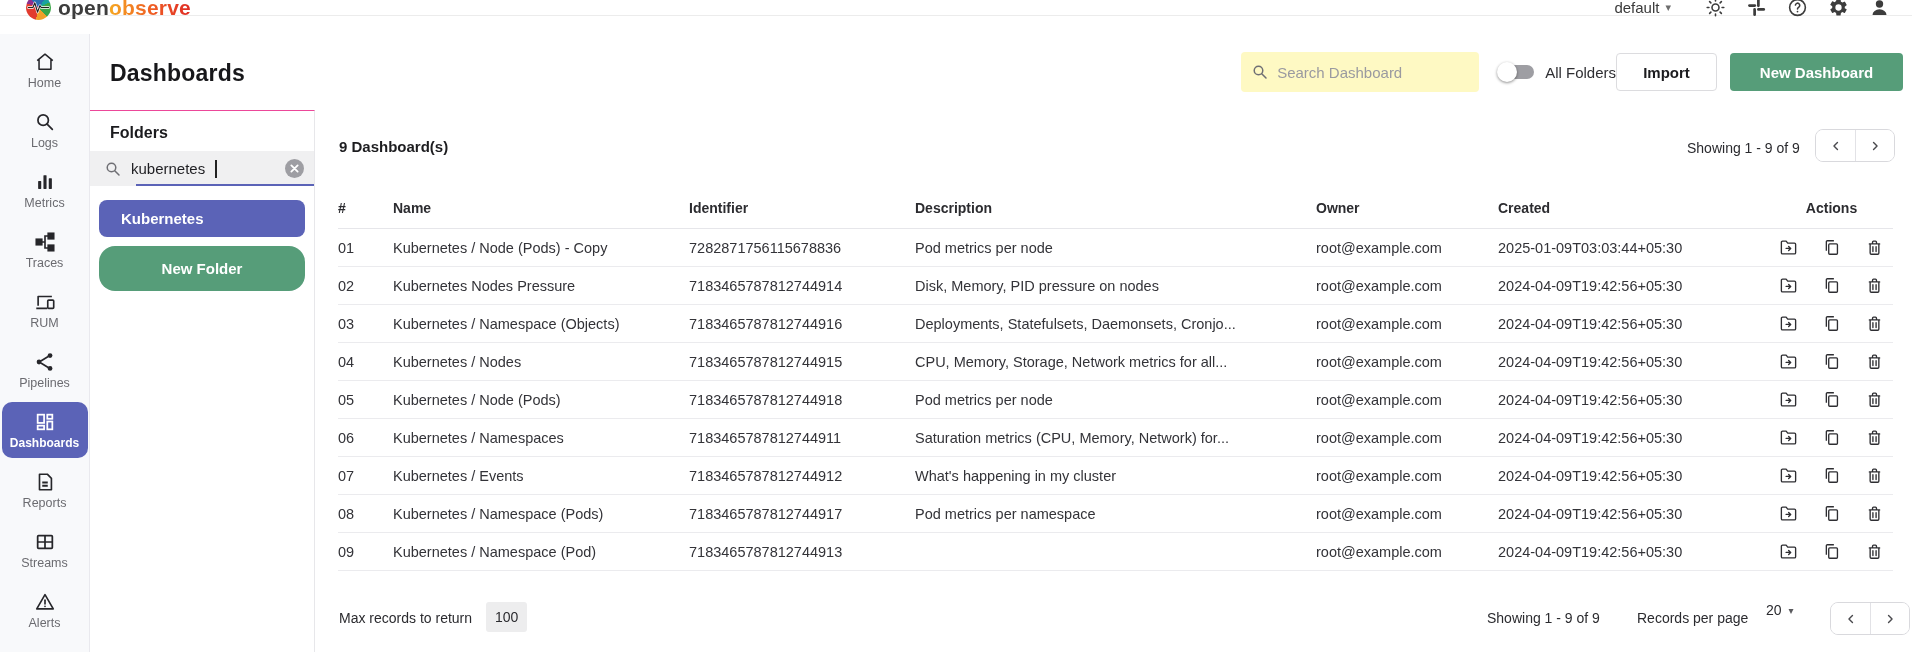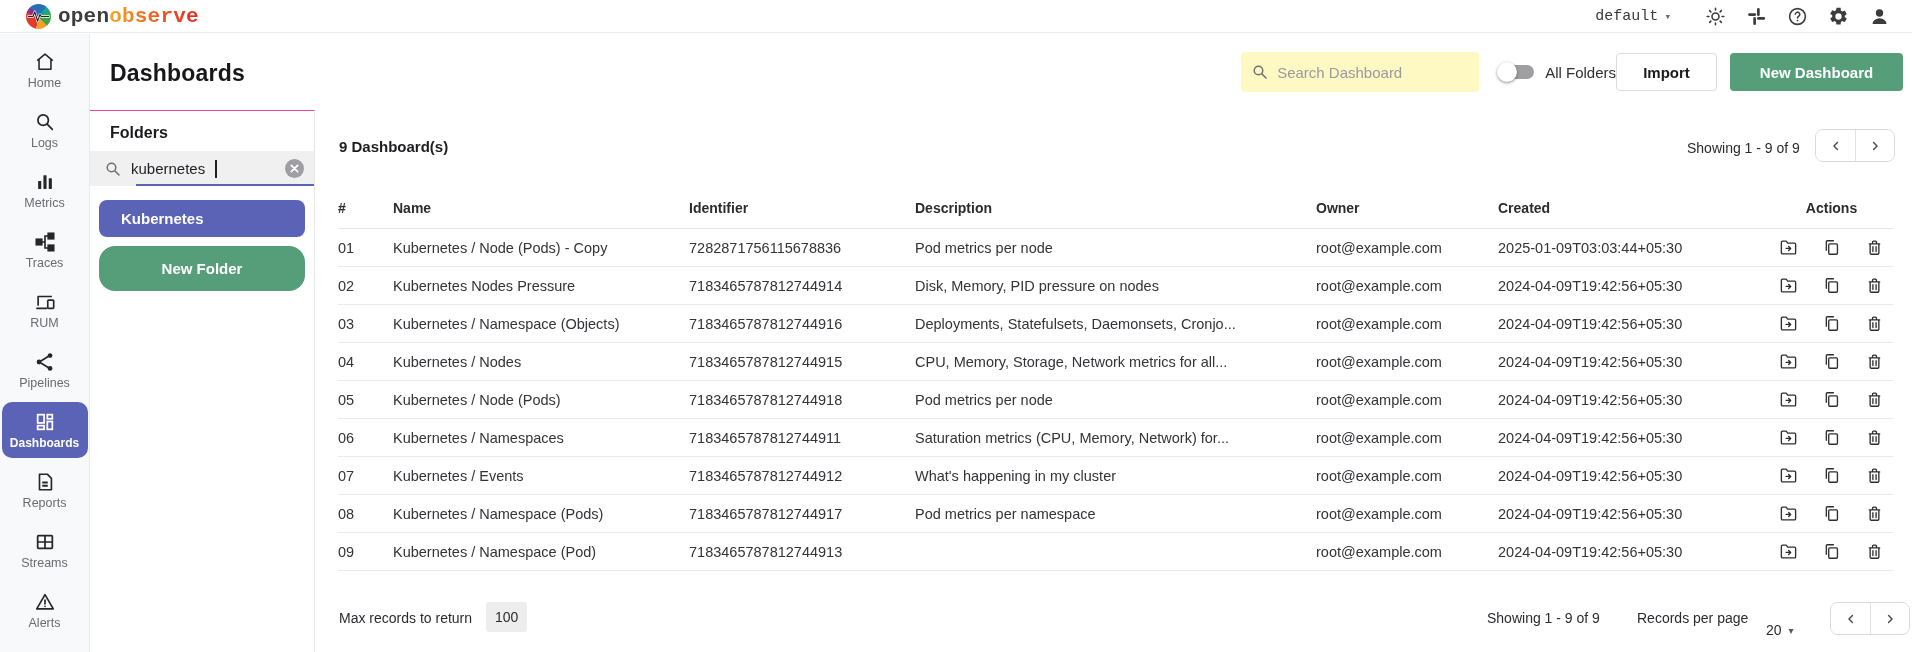--- a/index.html
+++ b/index.html
@@ -1,23 +1,23 @@
 <!DOCTYPE html>
 <html><head>
 <meta charset="utf-8">
 <style>
   * { margin:0; padding:0; box-sizing:border-box; }
   html,body { background:#fff; }
   body { font-family:"Liberation Sans", sans-serif; color:#2b2b2b; }
   #app { position:relative; width:1912px; height:652px; background:#fff; overflow:hidden; }
 
   
-  .topbar { position:absolute; left:0; top:0; width:1912px; height:33px;
+  .topbar { position:absolute; left:0; top:0; width:1912px; height:16px;
             background:#fff; border-bottom:1px solid #ececec;
-            display:flex; align-items:center; justify-content:space-between; z-index:5;font-family:Liberation Mono, monospace; }
+            display:flex; align-items:center; justify-content:space-between; z-index:5; }
   .brand { display:flex; align-items:center; gap:7px; padding-left:26px; cursor:pointer; }
   .brand-ring { width:25px; height:25px; border-radius:50%;
     background:conic-gradient(from 210deg,#e23b2e 0 22%,#8b2f8f 22% 30%,#2b6fb3 30% 52%,#19a3a0 52% 60%,#3aa648 60% 80%,#f0a028 80% 95%,#e23b2e 95% 100%);
     position:relative; }
   .brand-ring svg { position:absolute; left:1px; top:6px; }
   .brand-text { font-size:21px; font-weight:bold; letter-spacing:.2px; }
   .brand-open { color:#3d3d3d; }
   .brand-observe { background:linear-gradient(90deg,#f6a821,#ee5a24 55%,#df2b24);
     -webkit-background-clip:text; background-clip:text; -webkit-text-fill-color:transparent; }
   .topbar-right { display:flex; align-items:center; gap:19px; padding-right:22px; }
@@ -104,21 +104,21 @@
   .cell { overflow:hidden; white-space:nowrap; text-overflow:ellipsis; padding-right:12px; }
 
   
   .tfooter { position:absolute; left:23px; top:492px; width:1580px; height:34px; font-size:14px; color:#2b2b2f; }
   .max-records { position:absolute; left:1px; top:8px; }
   .max-records-box { position:absolute; left:148px; top:0; min-width:38px; height:30px; background:#ededee;
                      border-radius:3px; display:flex; align-items:center; justify-content:center;
                      padding:0 9px; cursor:text; }
   .showing-bottom { position:absolute; left:1149px; top:8px; }
   .rpp-label { position:absolute; left:1299px; top:8px; }
-  .rpp-value { position:absolute; left:1428px; top:20px; display:flex; gap:7px; align-items:center; cursor:pointer; }
+  .rpp-value { position:absolute; left:1428px; top:0; display:flex; gap:7px; align-items:center; cursor:pointer; }
   .rpp-caret { font-size:10px; color:#5a5a5e; }
   .pager-bottom { left:1492px; top:0; }
 </style>
 </head>
 <body>
 
 <div id="app">
 
   <div class="topbar">
     <div class="brand">

